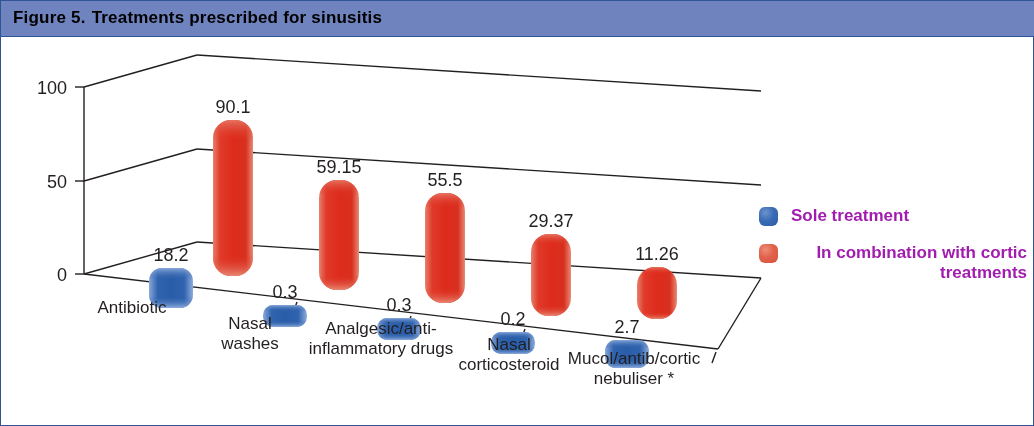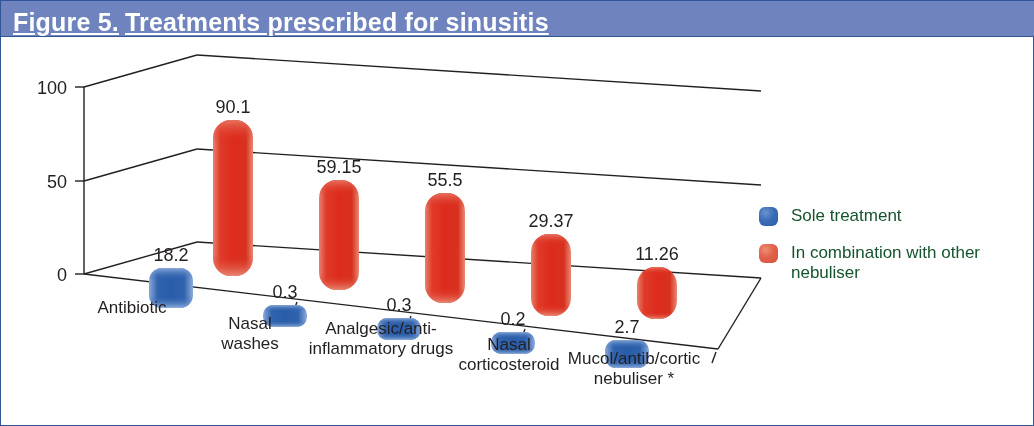--- a/index.html
+++ b/index.html
@@ -16,50 +16,50 @@
     background:#ffffff;
   }
   .fig-header{
     position:absolute;left:0;top:0;width:1034px;height:36px;
     background:#6f83bf;
     border-bottom:1px solid #2f5597;
     box-sizing:border-box;
   }
   .fig-header-text{
     position:absolute;left:12px;top:7px;
-    color:#ffffff;
-    font-size:25px;
+    color:#000000;
+    font-size:17px;
     font-weight:bold;
     letter-spacing:0.2px;
     white-space:nowrap;
-    text-decoration:underline;
   }
   .fig-header-text .num{font-weight:bold;}
   .fig-header-text .ttl{font-weight:bold;padding-left:6px;}
 
   .plot{
-    position:absolute;left:0;top:36px;width:1034px;height:389px;
+    position:absolute;left:0;top:36px;width:1034px;height:389px;text-align:right;
   }
   svg.chart{position:absolute;left:0;top:0;width:1034px;height:389px;}
 
   .axis-label, .value-label, .cat-label, .legend-label, .footnote{
     font-family:"Liberation Sans", sans-serif;
     fill:#231f20;
     color:#231f20;
   }
   .footnote{
     position:absolute;left:31px;top:353px;
     font-size:14.5px;
     white-space:nowrap;
   }
   .legend-label-el{
     position:absolute;
     font-size:17px;
-    color:#14532d;
+    color:#a21caf;
     line-height:20px;
+    font-weight:bold;
   }
   .legend-sw{
     position:absolute;width:19px;height:19px;border-radius:6px;
   }
 </style>
 </head>
 <body>
 
 <div class="figure-box">
 
@@ -221,19 +221,19 @@
         <text x="633" y="347">nebuliser *</text>
       </g>
     </svg>
 
     <div>
       <div class="legend-sw" style="left:758px;top:170px;background:radial-gradient(circle at 35% 30%, #6d93cf 0%, #3a6cb5 45%, #2c5ca6 100%);"></div>
       <div class="legend-label-el" style="left:790px;top:169px;white-space:nowrap;">Sole treatment</div>
 
       <div class="legend-sw" style="left:758px;top:207px;background:radial-gradient(circle at 35% 30%, #ef8d77 0%, #e0614a 45%, #d9513a 100%);"></div>
       <div class="legend-label-el" style="left:790px;top:206px;width:236px;">
-        <span>In combination with other nebuliser</span>
+        <span>In combination with cortic treatments</span>
       </div>
     </div>
 
   </div>
 
 </div>
 
 </body></html>

